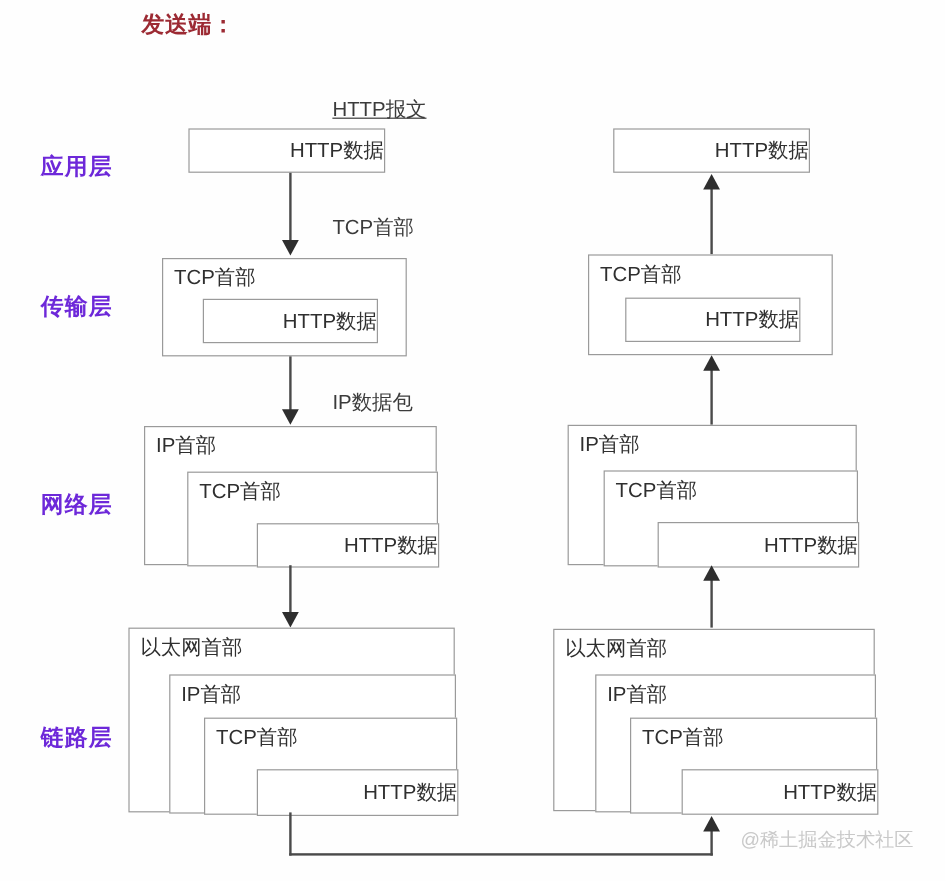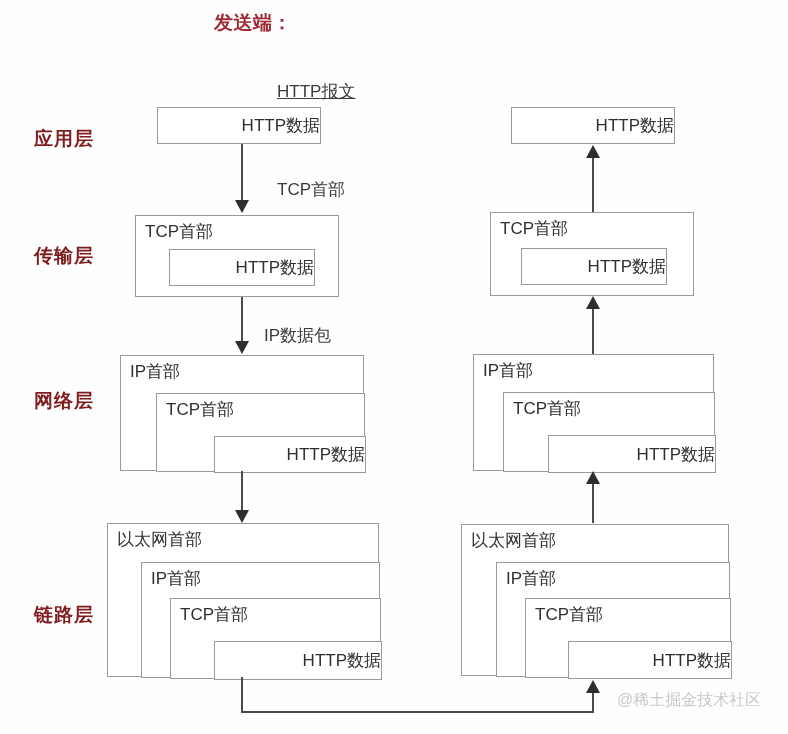--- a/index.html
+++ b/index.html
@@ -14,37 +14,37 @@
     position: relative;
     width: 788px;
     height: 734px;
     background: #fefefe;
     overflow: hidden;
   }
 
   
   .col-heading {
     position: absolute;
-    text-align: center;
+    text-align: left;
     color: #9c2a33;
     font-weight: bold;
-    font-family: Liberation Sans, sans-serif;
+    font-family: Liberation Mono, monospace;
     line-height: 1.32;
     letter-spacing: 0.5px;
   }
   .col-heading .line1 { font-size: 19px; display: block; }
   .col-heading .line2 { font-size: 19px; display: block; }
 
   
   .layer-label {
     position: absolute;
     left: 8px;
     width: 112px;
     text-align: center;
-    color: #7f1d1d;
+    color: #6d28d9;
     font-weight: bold;
     font-size: 19px;
     letter-spacing: 1px;
     font-family: "Liberation Sans", "DejaVu Sans", sans-serif;
   }
 
   
   .caption {
     position: absolute;
     color: #3b3b3b;
@@ -121,26 +121,26 @@
 
 <div id="canvas">
 
   <div class="col-heading" style="left:118px; top:10px; width:270px;">
     <span class="line1">发送端：</span>
   </div>
 
 
   <div class="layer-label" style="top:126px;">应用层</div>
   <div class="layer-label" style="top:243px;">传输层</div>
-  <div class="layer-label" style="top:388px;">网络层</div>
+  <div class="layer-label" style="top:408px;">网络层</div>
   <div class="layer-label" style="top:602px;">链路层</div>
 
   <div class="caption" style="left:277px; top:80px;text-decoration:underline;">HTTP报文</div>
   <div class="caption" style="left:277px; top:178px;">TCP首部</div>
-  <div class="caption" style="left:264px; top:324px;">IP数据包</div>
+  <div class="caption" style="left:277px; top:324px;">IP数据包</div>
   <div class="caption" style="left:277px; top:494px;margin-top:48px;">网络架构</div>
 
   <div class="pdu leafbox" style="left:157px; top:107px; width:164px; height:37px;">
     <span class="leaf-text">HTTP数据</span>
   </div>
 
   <div class="vline" style="left:241px; top:144px; height:58px;"></div>
   <div class="arrow-down" style="left:235px; top:200px;"></div>
 
   <div class="pdu" style="left:135px; top:215px; width:204px; height:82px;">

